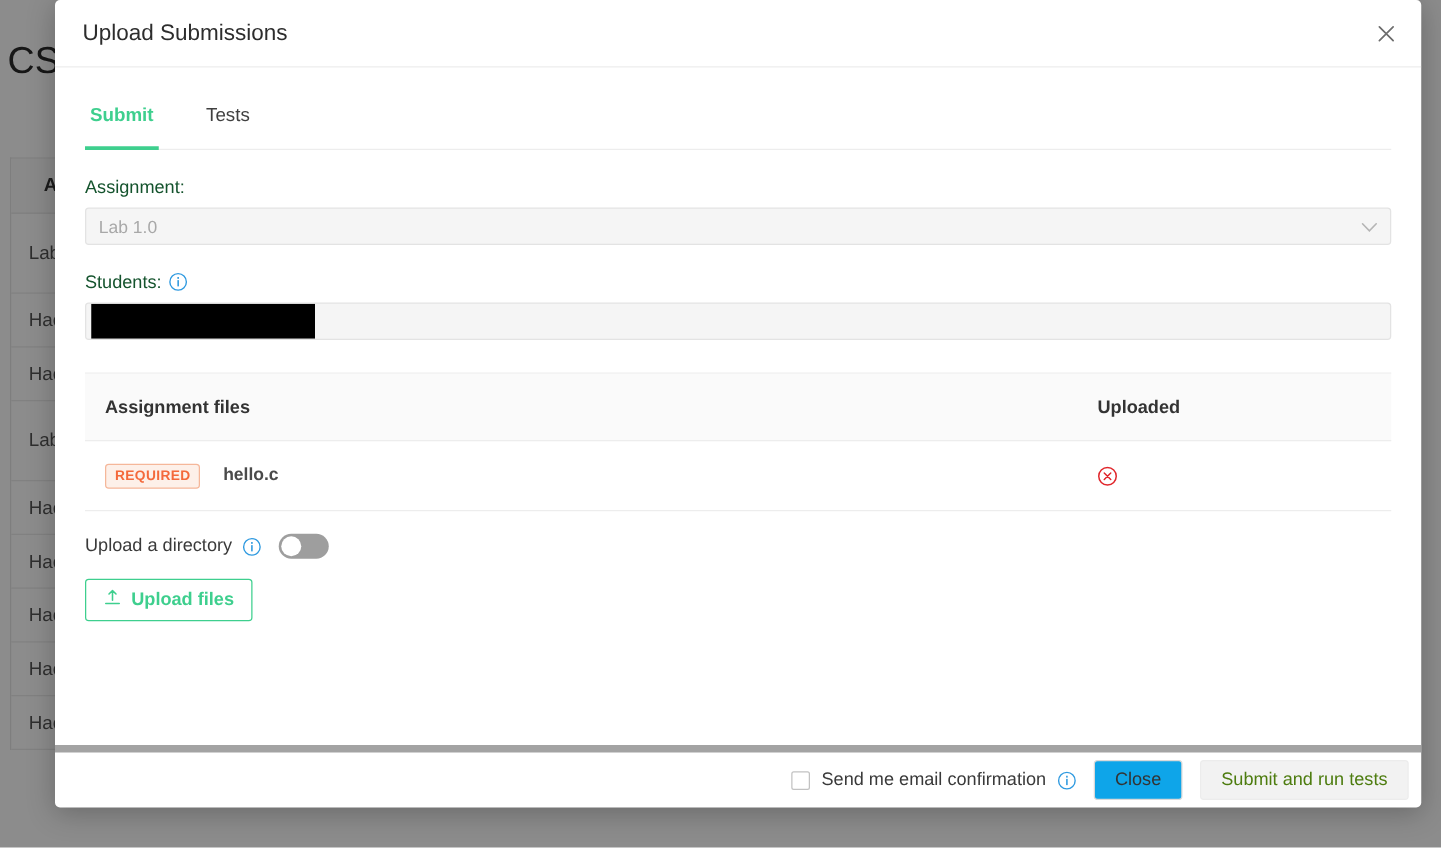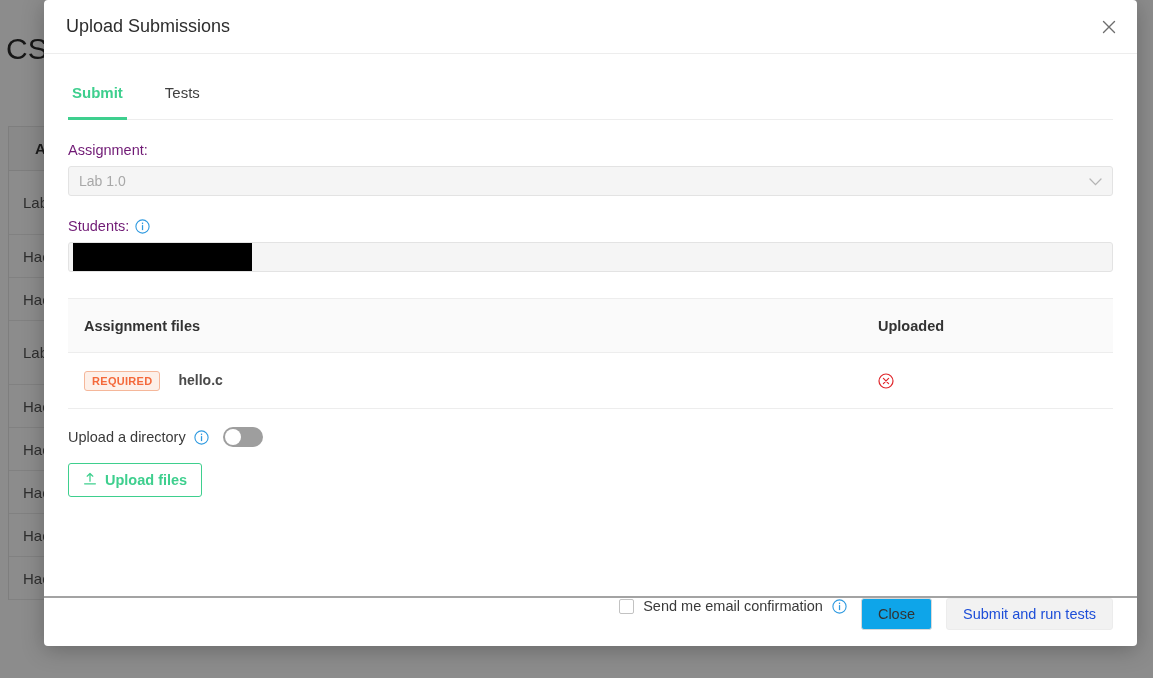--- a/index.html
+++ b/index.html
@@ -118,24 +118,24 @@
   .tab.active::after {
     content: "";
     position: absolute;
     left: 0; right: 0; bottom: -1px;
     height: 3px; background: #3ecf8e;
   }
 
   
   .field-label {
     font-size: 14.5px;
-    color: #701a75;
+    color: #14532d;
     margin-top: 22px;
     margin-bottom: 8px;
-    display: flex; align-items: flex-end; gap: 6px;
+    display: flex; align-items: flex-start; gap: 6px;
   }
   .control {
     height: 30px;
     border: 1px solid #e3e3e3;
     border-radius: 3px;
     background: #f5f5f5;
     display: flex; align-items: center;
     padding: 0 10px;
     font-size: 14px;
     color: #a8a8a8;
@@ -234,23 +234,23 @@
     background: #ffffff;
     color: #3ecf8e;
     font-size: 14.5px;
     font-weight: bold;
     cursor: pointer;
   }
 
   
   #modal-footer {
     flex: 0 0 50px;
-    border-top: 2px solid #a3a3a3;
-    display: flex; align-items: flex-start; justify-content: flex-end;
-    padding: 0 24px;
+    border-top: 6px solid #a3a3a3;
+    display: flex; align-items: center; justify-content: flex-end;
+    padding: 0 10px;
     gap: 14px;
   }
   #email-confirm-wrap {
     display: flex; align-items: center; gap: 9px;
     font-size: 14.5px; color: #3a3a3a;
   }
   .checkbox {
     width: 15px; height: 15px;
     border: 1px solid #c2c2c2;
     border-radius: 2px;
@@ -266,21 +266,21 @@
     cursor: pointer;
   }
   #close-footer-btn {
     border: 1px solid #d9d9d9;
     background: #0ea5e9;
     color: #333;
   }
   #submit-btn {
     border: 1px solid #ececec;
     background: #f2f2f2;
-    color: #1d4ed8;
+    color: #4d7c0f;
     cursor: default;
   }
 </style>
 </head>
 <body>
 
 <div id="bg-page">
   <div id="bg-title">CS1</div>
   <div id="bg-table">
     <div class="bg-th">Assignment</div>

